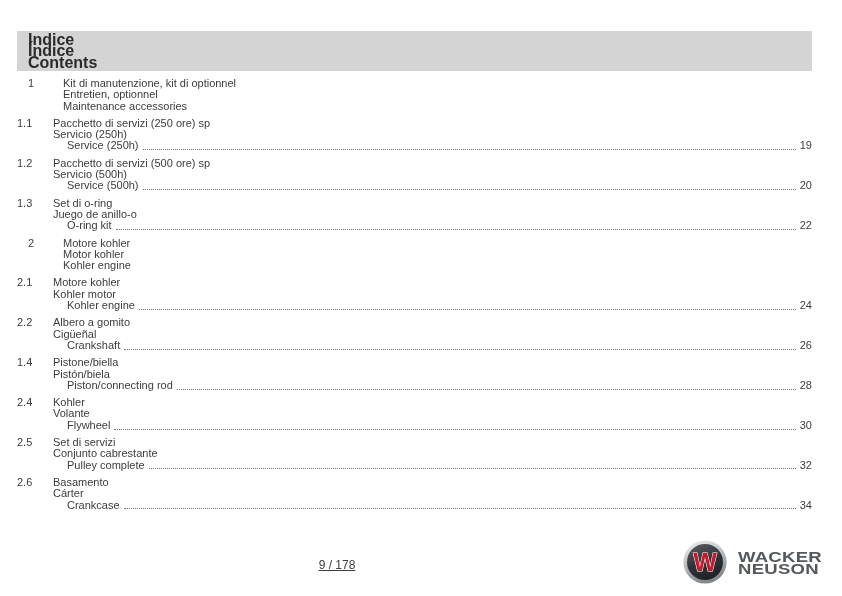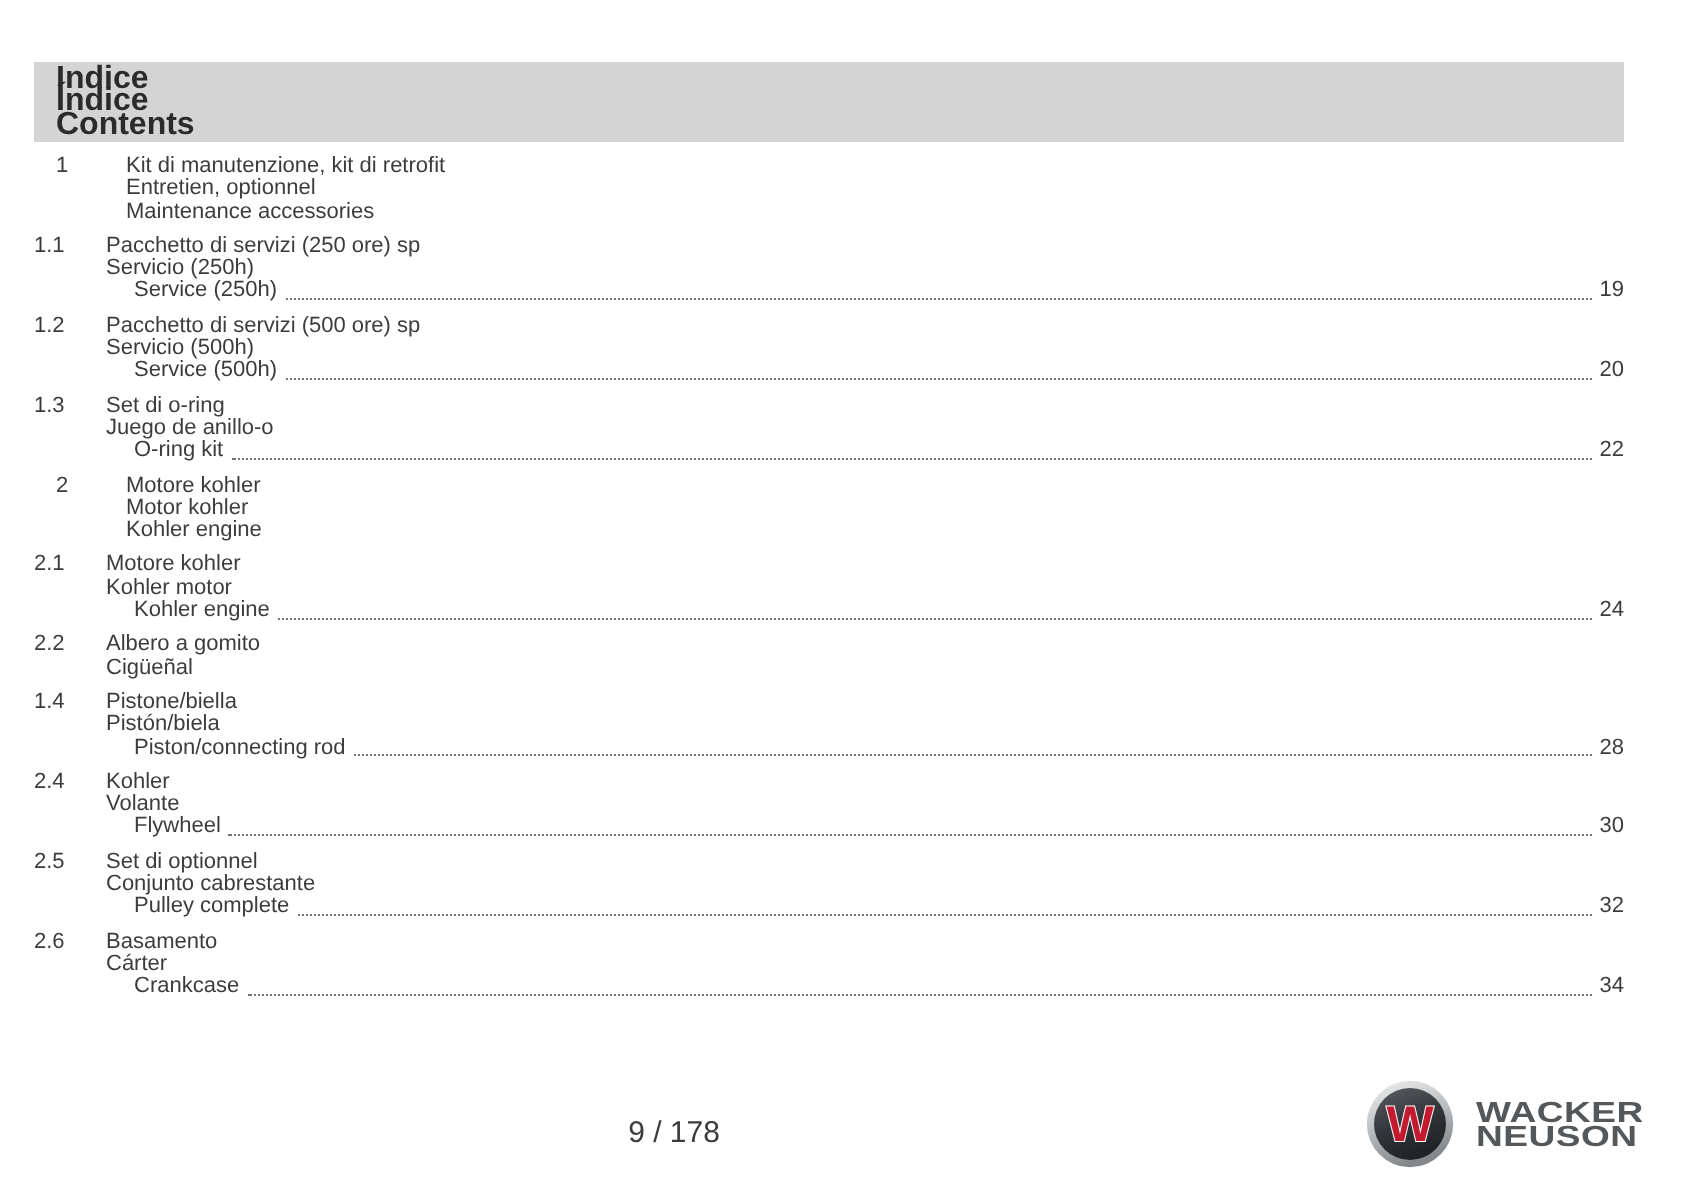--- a/index.html
+++ b/index.html
@@ -25,21 +25,21 @@
   .leader{display:flex;margin-left:14px;}
   .leader .label{flex:0 0 auto;white-space:nowrap;}
   .leader .dots{
     flex:1 1 auto;align-self:flex-end;
     border-bottom:1.5px dotted #757575;
     margin:0 4px 1.5px 4px;height:0;
   }
   .leader .pg{flex:0 0 auto;text-align:right;}
   .footer-page{
     position:absolute;left:0;top:558px;width:674px;text-align:center;
-    font-size:15px;color:#3c3c3c;
+    font-size:12px;color:#3c3c3c;text-decoration:underline;
   }
   .logo{position:absolute;left:683px;top:540px;display:flex;align-items:center;}
   .logo-emblem{width:44px;height:44px;flex:0 0 auto;}
   .logo-wordmark{
     margin-left:11px;margin-top:2px;
     font-size:14.6px;font-weight:bold;line-height:12.4px;letter-spacing:0.2px;
     color:#54585b;transform:scaleX(1.27);transform-origin:left center;
     white-space:nowrap;
   }
 </style>
@@ -50,21 +50,21 @@
   <div>Indice</div>
   <div>Índice</div>
   <div>Contents</div>
 </div>
 
 <div class="toc">
 
   <div class="group sec-head">
     <span class="num">1</span>
     <div class="body">
-      <div>Kit di manutenzione, kit di retrofit</div>
+      <div>Kit di manutenzione, kit di optionnel</div>
       <div>Entretien, optionnel</div>
       <div>Maintenance accessories</div>
     </div>
   </div>
 
   <div class="group entry">
     <span class="num">1.1</span>
     <div class="body">
       <div>Pacchetto di servizi (250 ore) sp</div>
       <div>Servicio (250h)</div>
@@ -122,20 +122,25 @@
         <span class="pg">24</span>
       </div>
     </div>
   </div>
 
   <div class="group entry">
     <span class="num">2.2</span>
     <div class="body">
       <div>Albero a gomito</div>
       <div>Cigüeñal</div>
+      <div class="leader">
+        <span class="label">Crankshaft</span>
+        <span class="dots"></span>
+        <span class="pg">26</span>
+      </div>
     </div>
   </div>
 
   <div class="group entry">
     <span class="num">1.4</span>
     <div class="body">
       <div>Pistone/biella</div>
       <div>Pistón/biela</div>
       <div class="leader">
         <span class="label">Piston/connecting rod</span>
@@ -154,21 +159,21 @@
         <span class="label">Flywheel</span>
         <span class="dots"></span>
         <span class="pg">30</span>
       </div>
     </div>
   </div>
 
   <div class="group entry">
     <span class="num">2.5</span>
     <div class="body">
-      <div>Set di optionnel</div>
+      <div>Set di servizi</div>
       <div>Conjunto cabrestante</div>
       <div class="leader">
         <span class="label">Pulley complete</span>
         <span class="dots"></span>
         <span class="pg">32</span>
       </div>
     </div>
   </div>
 
   <div class="group entry">

